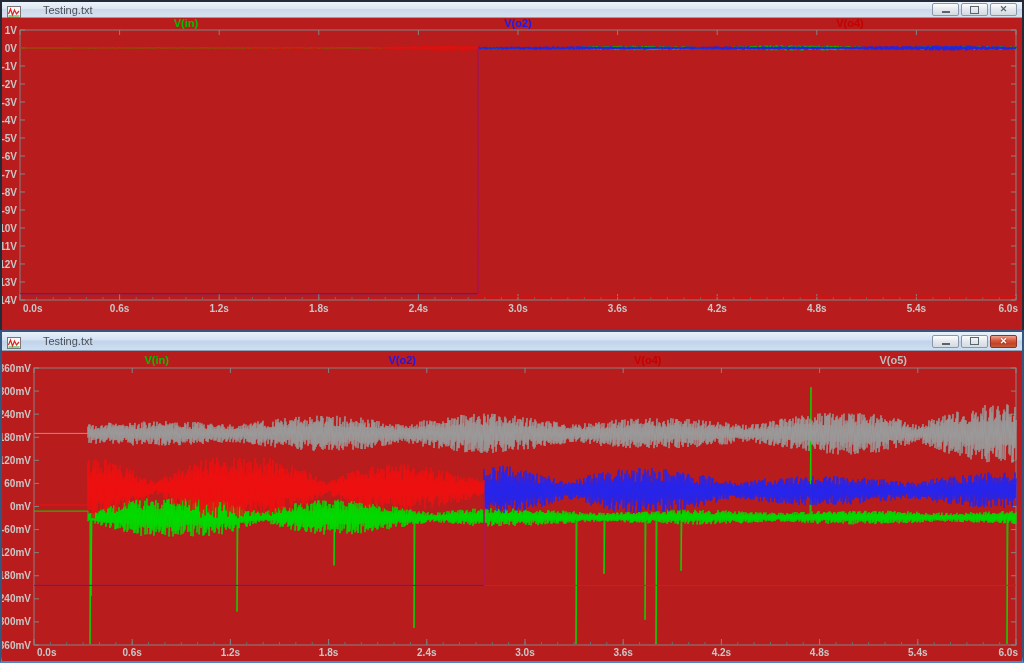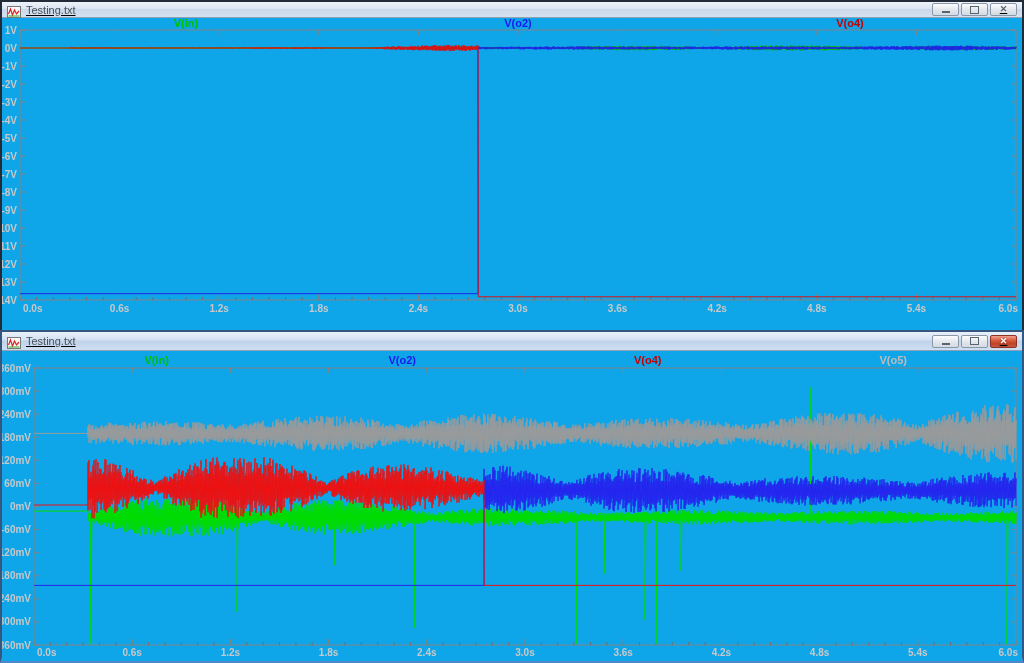--- a/index.html
+++ b/index.html
@@ -1,37 +1,37 @@
 <!DOCTYPE html>
 <html><head>
 <meta charset="utf-8">
 <style>
   html,body{margin:0;padding:0;background:#05070b;}
   body{width:1024px;height:663px;position:relative;overflow:hidden;
        font-family:"Liberation Sans",sans-serif;}
   .window{position:absolute;left:0;width:1024px;box-sizing:border-box;background:#000;}
   #win0{top:0;height:330px;border:2px solid #232b38;}
   #win1{top:330px;height:333px;border:2px solid #35577f;border-bottom:6px solid #4f86c6;}
-  .titlebar{display:flex;align-items:center;gap:5px;padding:0 5px;box-sizing:border-box;
-            border-bottom:1px solid #8fa0b6;text-decoration:underline;}
+  .titlebar{display:flex;align-items:center;gap:22px;padding:0 5px;box-sizing:border-box;
+            border-bottom:1px solid #8fa0b6;}
   #win0 .titlebar{height:16px;background:linear-gradient(#eef3fa,#dbe5f1 45%,#ccd9ea 50%,#d6e1f0);}
   #win1 .titlebar{height:19px;background:linear-gradient(#e9f1fa,#d3e1f2 45%,#c0d3ea 50%,#cfdff2);}
   .title{font-size:11px;color:#4a4f57;flex:1;white-space:nowrap;overflow:hidden;}
   .app-icon{width:14px;height:12px;display:inline-block;}
   .controls{display:flex;gap:2px;align-items:center;}
   .ctl{width:27px;height:13px;border:1px solid #8a97a8;border-radius:2px;padding:0;
        background:linear-gradient(#fdfdfd,#e6eaef 45%,#d4dae2);display:flex;
        align-items:center;justify-content:center;cursor:default;}
   .ctl .bar{width:8px;height:2px;background:#5a646f;margin-top:5px;}
   .ctl .box{width:7px;height:6px;border:1px solid #5a646f;background:transparent;}
   .ctl .x{font-size:9px;line-height:9px;color:#5a646f;font-weight:bold;}
   .ctl.close-red{background:linear-gradient(#efa28f,#d95b3d 40%,#bf4326 70%,#c85a3c);
        border-color:#8a3326;}
   .ctl.close-red .x{color:#fff;text-shadow:0 0 2px #7a2214;}
-  .plot{position:relative;background:#0ea5e9;}
+  .plot{position:relative;background:#b91c1c;}
   svg text{font-family:"Liberation Sans",sans-serif;}
   .tick-label{font-size:10px;font-weight:bold;fill:#c8c8c8;}
   .legend-label{font-size:11px;font-weight:bold;}
 </style>
 </head>
 <body>
 
 <div class="window" id="win0">
   <div class="titlebar">
     <span class="app-icon">

